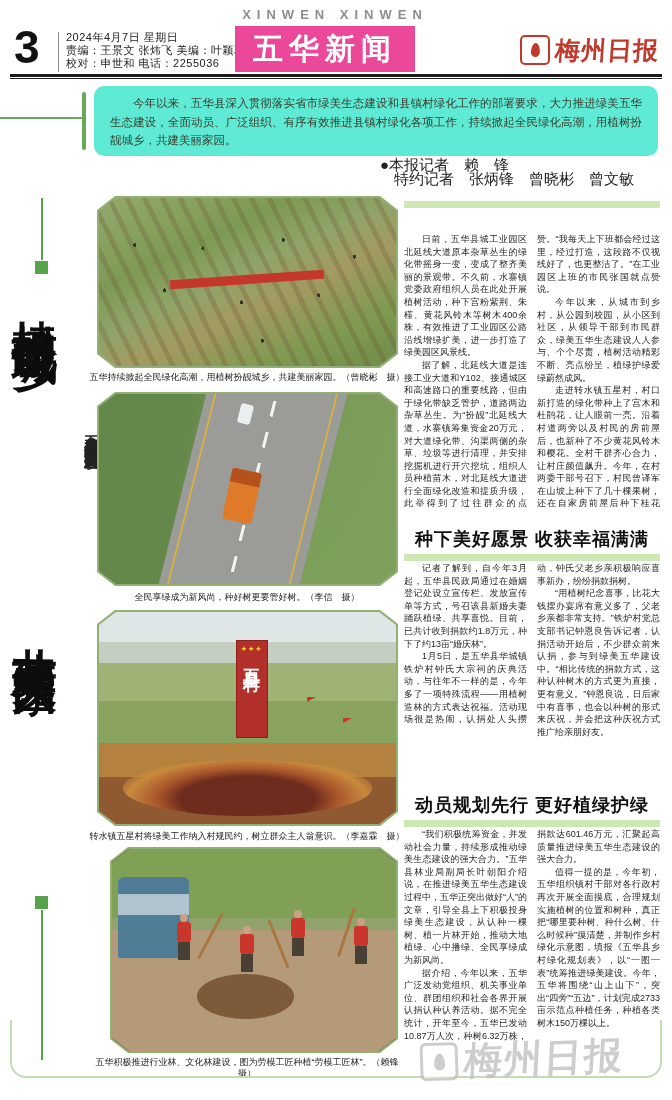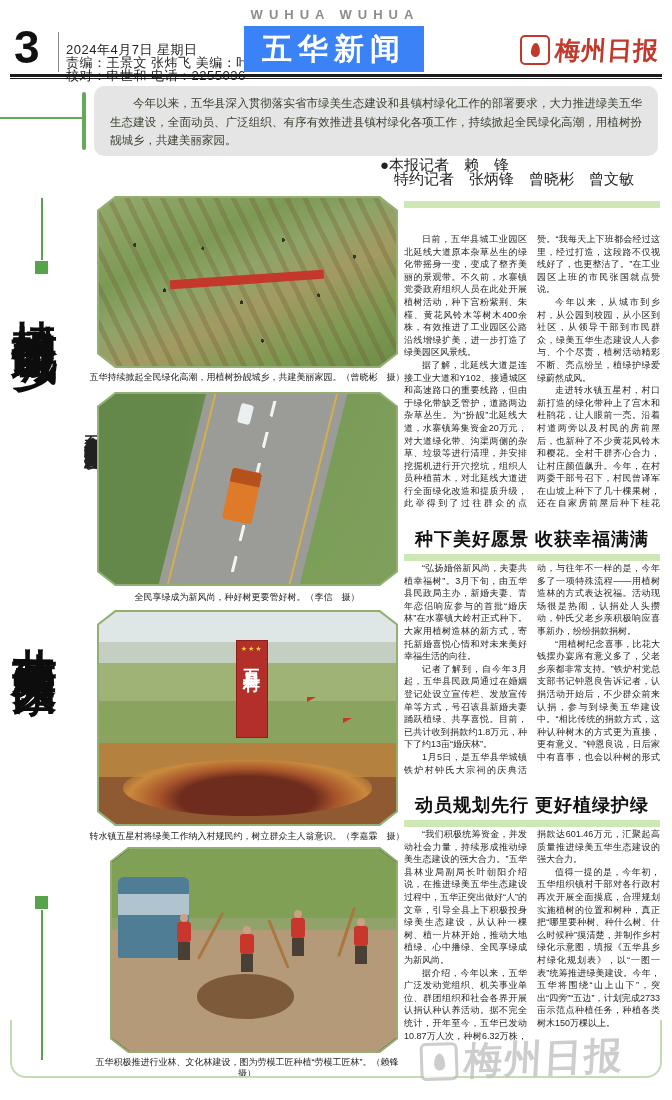--- a/index.html
+++ b/index.html
@@ -6,37 +6,37 @@
   body{
     width:672px;height:1100px;background:#ffffff;position:relative;
     font-family:"Liberation Sans","DejaVu Sans",sans-serif;color:#1a1a1a;
     overflow:hidden;
   }
   .abs{position:absolute;}
 
   
   .page-num{left:14px;top:24px;font-size:46px;font-weight:600;line-height:1;color:#111;}
   .hdr-divider{left:58px;top:32px;width:1px;height:40px;background:#8a8a8a;}
-  .hdr-info{left:66px;top:43px;width:230px;font-size:13px;line-height:13px;color:#222;letter-spacing:.5px;}
+  .hdr-info{left:66px;top:31px;width:230px;font-size:11px;line-height:13px;color:#222;letter-spacing:.5px;}
   .masthead-en{left:215px;top:7px;width:240px;text-align:center;font-size:13px;font-weight:700;
     letter-spacing:6px;color:#8d8d8d;}
-  .masthead-box{left:244px;top:26px;width:180px;height:46px;background:#3b82f6;
+  .masthead-box{left:235px;top:26px;width:180px;height:46px;background:#ec4899;
     display:flex;align-items:center;justify-content:center;}
   .masthead-box span{color:#fff;font-size:30px;font-weight:800;letter-spacing:6px;}
   .paper-logo{left:520px;top:30px;width:145px;height:40px;display:flex;align-items:center;gap:5px;}
   .logo-flamebox{width:26px;height:26px;border:2px solid #c0392b;border-radius:5px;
     display:flex;align-items:center;justify-content:center;}
   .flame{width:9px;height:14px;background:#c0392b;border-radius:50% 50% 50% 50%/65% 65% 35% 35%;transform:rotate(4deg);}
   .logo-text{font-family:"Liberation Serif","DejaVu Serif",serif;font-size:25px;font-weight:700;
     color:#c0392b;letter-spacing:1px;transform:skewX(-4deg);}
   .rule-thick{left:10px;top:74px;width:652px;height:2.5px;background:#1c1c1c;}
   .rule-thin{left:10px;top:78px;width:652px;height:1px;background:#1c1c1c;}
 
   
-  .lead-box{left:94px;top:86px;width:564px;height:70px;background:#e5e5e5;border-radius:10px;}
+  .lead-box{left:94px;top:86px;width:564px;height:70px;background:#5eead4;border-radius:10px;}
   .lead-box p{margin:0;padding:8px 16px;font-size:11.5px;line-height:18.5px;color:#38402f;
     text-indent:2em;text-align:justify;}
   .lead-line{left:0;top:117px;width:82px;height:2px;background:#67a85a;}
   .lead-bracket{left:82px;top:92px;width:4px;height:58px;background:#67a85a;border-radius:2px;}
 
   
   .byline{left:380px;top:158px;width:278px;font-size:15px;line-height:14px;color:#222;}
   .byline .l2{padding-left:14px;}
 
   
@@ -145,21 +145,21 @@
 </head>
 <body>
 
 <div class="abs page-num">3</div>
 <div class="abs hdr-divider"></div>
 <div class="abs hdr-info">
   <div>2024年4月7日 星期日</div>
   <div>责编：王景文 张炜飞 美编：叶颖聪</div>
   <div>校对：申世和 电话：2255036</div>
 </div>
-<div class="abs masthead-en">WUHUA WUHUA</div>
+<div class="abs masthead-en">XINWEN XINWEN</div>
 <div class="abs masthead-box">
   <span>五华新闻</span>
 </div>
 <div class="abs paper-logo">
   <span class="logo-flamebox">
       <span class="flame"></span>
     </span>
   <span class="logo-text">梅州日报</span>
 </div>
 <div class="abs rule-thick"></div>
@@ -257,21 +257,20 @@
     <p>据了解，北延线大道是连接工业大道和Y102、接通城区和高速路口的重要线路，但由于绿化带缺乏管护，道路两边杂草丛生。为“扮靓”北延线大道，水寨镇筹集资金20万元，对大道绿化带、沟渠两侧的杂草、垃圾等进行清理，并安排挖掘机进行开穴挖坑，组织人员种植苗木，对北延线大道进行全面绿化改造和提质升级，此举得到了过往群众的点赞。“我每天上下班都会经过这里，经过打造，这段路不仅视线好了，也更整洁了。”在工业园区上班的市民张国就点赞说。</p>
     <p>今年以来，从城市到乡村，从公园到校园，从小区到社区，从领导干部到市民群众，绿美五华生态建设人人参与、个个尽责，植树活动精彩不断、亮点纷呈，植绿护绿爱绿蔚然成风。</p>
     <p>走进转水镇五星村，村口新打造的绿化带种上了宫木和杜鹃花，让人眼前一亮。沿着村道两旁以及村民的房前屋后，也新种了不少黄花风铃木和樱花。全村干群齐心合力，让村庄颜值飙升。今年，在村两委干部号召下，村民曾译军在山坡上种下了几十棵果树，还在自家房前屋后种下桂花树、樱花等，为绿美生态建设贡献自己的力量。“绿化搞好了，大家都受益，多好的事嘛。”曾译军说，接下来他会加入到乡村绿化管护队伍中，继续贡献自己的力量。</p>
   </div>
 
 <div class="abs article a2h">
   <div class="art-heading">种下美好愿景 收获幸福满满</div>
   <div class="art-bar"></div>
 </div>
 <div class="abs article art-body a2b">
-    <p>“弘扬婚俗新风尚，夫妻共植幸福树”。3月下旬，由五华县民政局主办，新婚夫妻、青年恋侣响应参与的首批“婚庆林”在水寨镇大岭村正式种下。大家用植树造林的新方式，寄托新婚喜悦心情和对未来美好幸福生活的向往。</p>
     <p>记者了解到，自今年3月起，五华县民政局通过在婚姻登记处设立宣传栏、发放宣传单等方式，号召该县新婚夫妻踊跃植绿、共享喜悦。目前，已共计收到捐款约1.8万元，种下了约13亩“婚庆林”。</p>
     <p>1月5日，是五华县华城镇铁炉村钟氏大宗祠的庆典活动，与往年不一样的是，今年多了一项特殊流程——用植树造林的方式表达祝福。活动现场很是热闹，认捐处人头攒动，钟氏父老乡亲积极响应喜事新办，纷纷捐款捐树。</p>
     <p>“用植树纪念喜事，比花大钱摆办宴席有意义多了，父老乡亲都非常支持。”铁炉村党总支部书记钟恩良告诉记者，认捐活动开始后，不少群众前来认捐，参与到绿美五华建设中。“相比传统的捐款方式，这种认种树木的方式更为直接，更有意义。”钟恩良说，日后家中有喜事，也会以种树的形式来庆祝，并会把这种庆祝方式推广给亲朋好友。</p>
   </div>
 
 <div class="abs article a3h">
   <div class="art-heading">动员规划先行 更好植绿护绿</div>
   <div class="art-bar"></div>
 </div>
 <div class="abs article art-body a3b">

